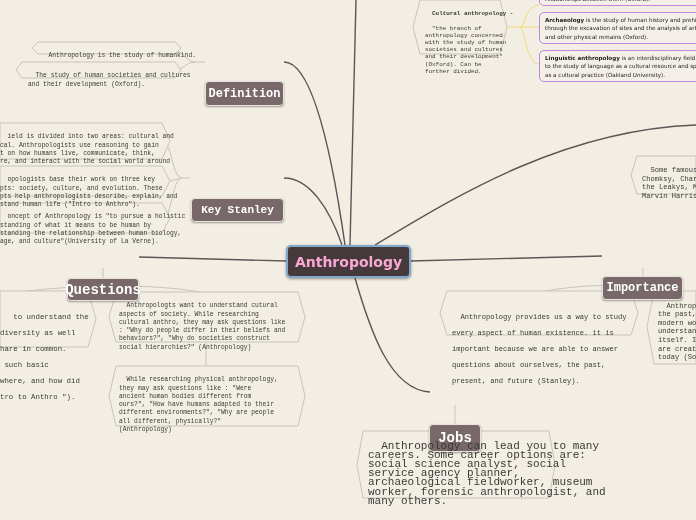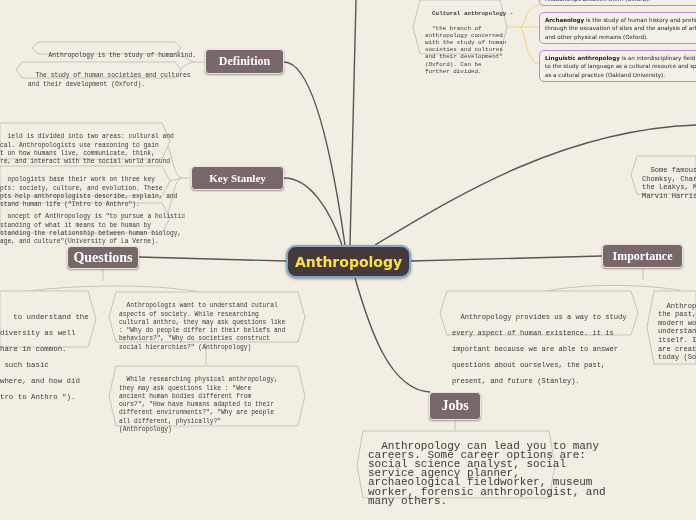--- a/index.html
+++ b/index.html
@@ -4,29 +4,29 @@
 <style>
   html, body { margin:0; padding:0; }
   body {
     width:696px; height:520px; overflow:hidden; position:relative;
     background:#f3eee3;
     font-family:"Liberation Mono", monospace;
   }
   #lines { position:absolute; left:0; top:0; width:696px; height:520px; }
   .topic {
     position:absolute; background:#786869; color:#fff;
-    font-family:Liberation Serif, serif; font-weight:bold;
+    font-family:Liberation Mono, monospace; font-weight:bold;
     border:1.5px solid #e9e2dd; border-radius:4px;
     box-shadow:0 1px 2px rgba(0,0,0,.35);
     display:flex; align-items:center; justify-content:center;
-    font-size:12px; box-sizing:border-box; white-space:nowrap;
+    font-size:12px; box-sizing:border-box; white-space:nowrap;margin-top:32px;
   }
   .central {
     position:absolute; left:286px; top:245px; width:125px; height:33px;
-    background:#45393b; color:#fde047; border:2px solid #7ea8cc; border-radius:10px;
+    background:#45393b; color:#f9a8d4; border:2px solid #7ea8cc; border-radius:5px;
     font-family:"DejaVu Sans", sans-serif; font-weight:bold; font-size:14px;
     display:flex; align-items:center; justify-content:center; box-sizing:border-box;
     box-shadow:0 1px 3px rgba(0,0,0,.4);
   }
   .note {
     position:absolute; box-sizing:border-box;
     font-family:"Liberation Mono", monospace; font-size:6.3px; line-height:8.3px;
     color:#3a3a3a; white-space:pre;
   }
   .note .txt { position:relative; }

